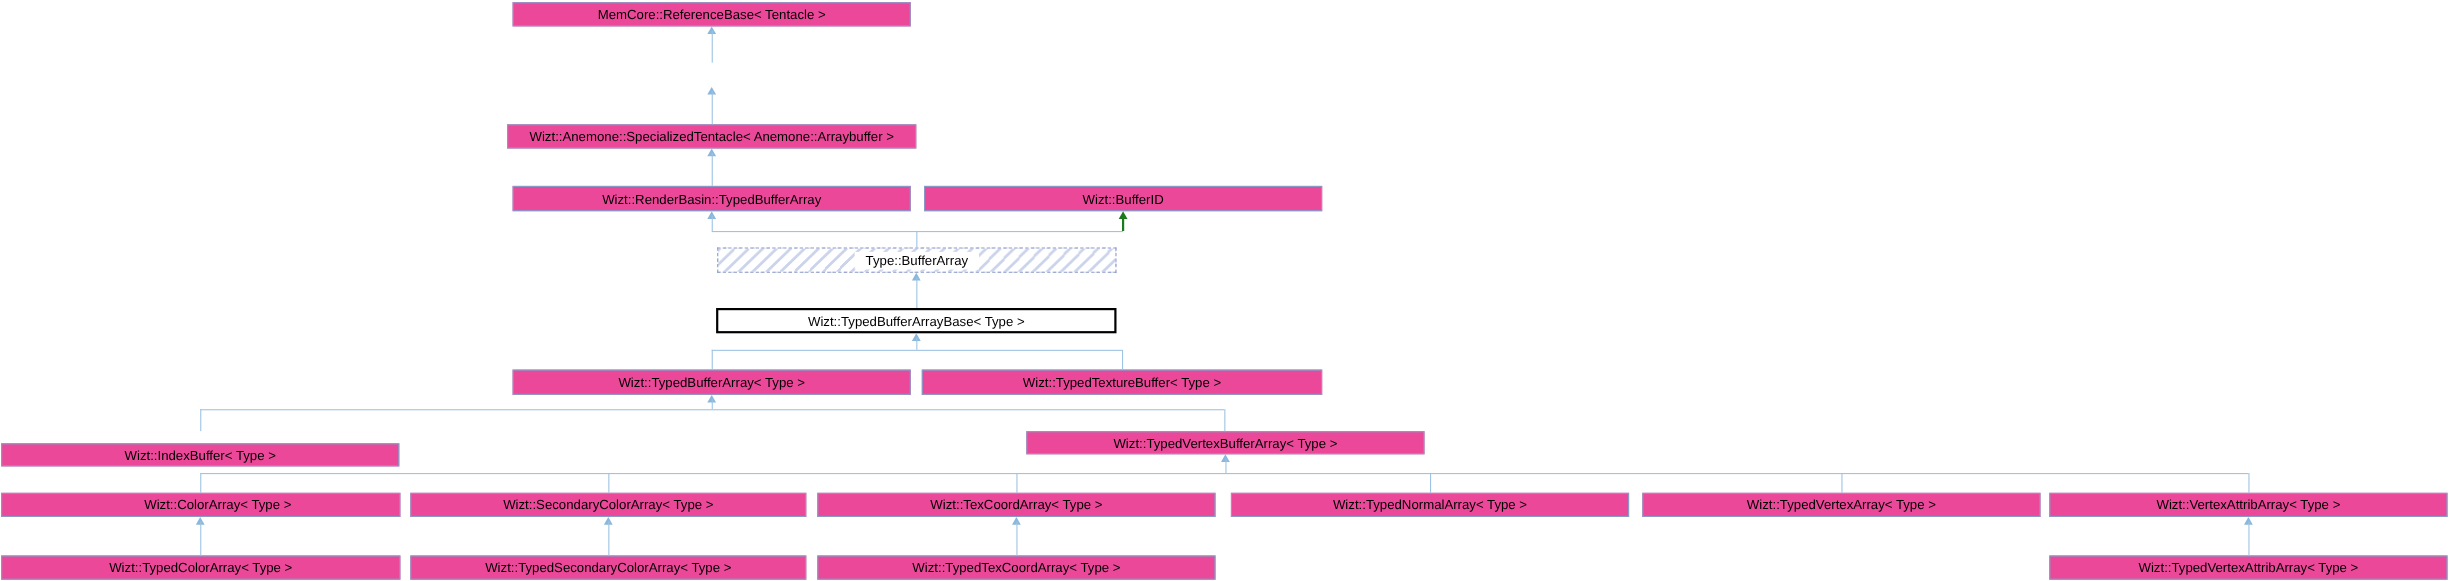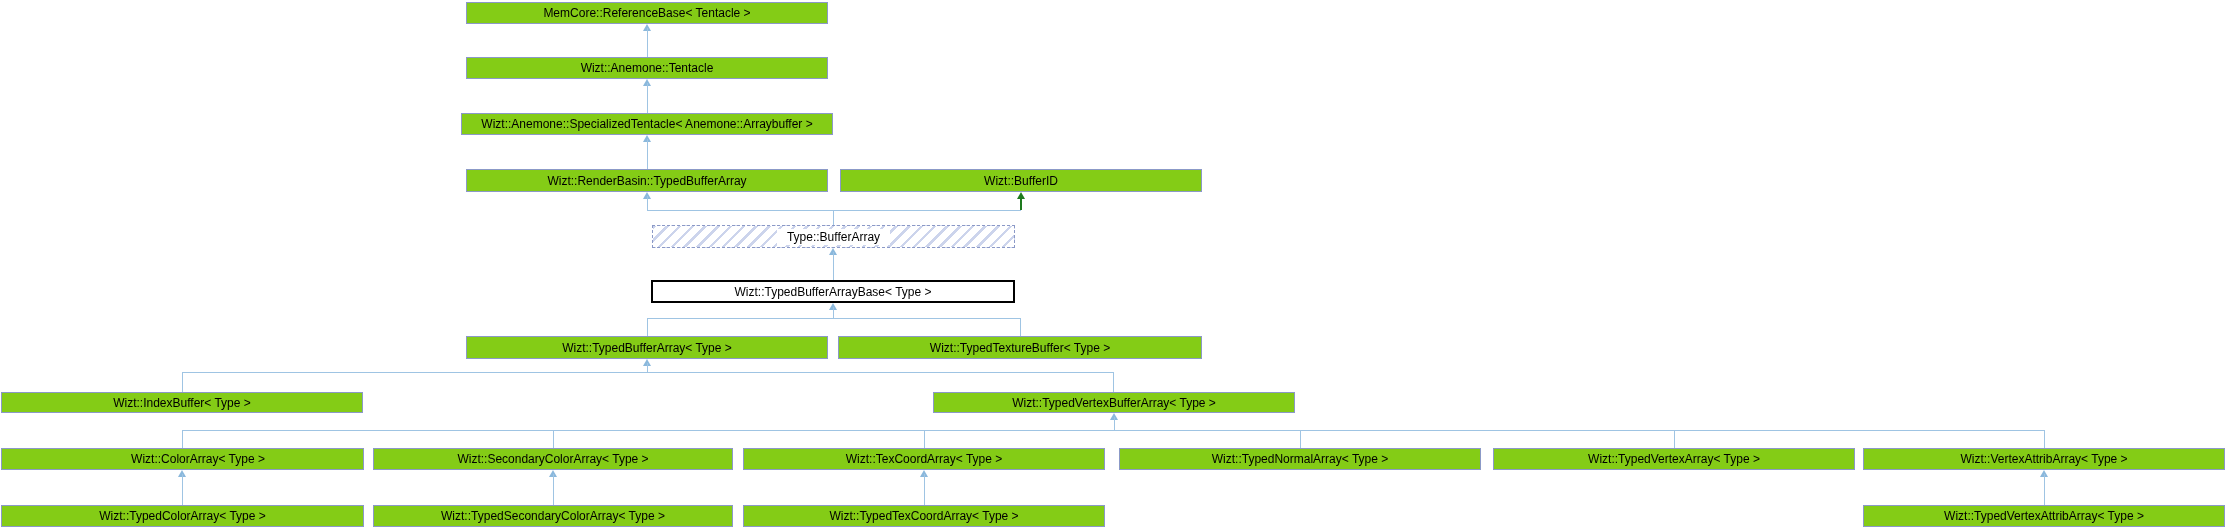--- a/index.html
+++ b/index.html
@@ -8,21 +8,21 @@
     width:2228px;
     height:528px;
     background:#ffffff;
     font-family:"Liberation Sans", sans-serif;
     overflow:hidden;
   }
   .node{
     position:absolute;
     box-sizing:border-box;
     border:1px solid #8b99c7;
-    background:#84cc16;
+    background:#ec4899;
     display:flex;
     align-items:center;
     justify-content:center;
     font-size:12px;
     color:#000000;
     white-space:nowrap;
     cursor:pointer;
   }
   .node .lbl{line-height:1;}
   .node.current{
@@ -49,23 +49,20 @@
   .arrow.green{border-bottom-color:#1e7a1e;}
 </style>
 </head>
 <body>
 
 <div id="canvas">
 
   <div class="node" style="left:466px;top:2px;width:362px;height:22px;">
     <span class="lbl">MemCore::ReferenceBase&lt; Tentacle &gt;</span>
   </div>
-  <div class="node" style="left:466px;top:57px;width:362px;height:22px;">
-    <span class="lbl">Wizt::Anemone::Tentacle</span>
-  </div>
   <div class="node" style="left:461px;top:113px;width:372px;height:22px;">
     <span class="lbl">Wizt::Anemone::SpecializedTentacle&lt; Anemone::Arraybuffer &gt;</span>
   </div>
   <div class="node" style="left:466px;top:169px;width:362px;height:23px;">
     <span class="lbl">Wizt::RenderBasin::TypedBufferArray</span>
   </div>
   <div class="node" style="left:840px;top:169px;width:362px;height:23px;">
     <span class="lbl">Wizt::BufferID</span>
   </div>
   <div class="node hatched" style="left:652px;top:225px;width:363px;height:23px;">
@@ -73,21 +70,21 @@
   </div>
   <div class="node current" style="left:651px;top:280px;width:364px;height:23px;">
     <span class="lbl">Wizt::TypedBufferArrayBase&lt; Type &gt;</span>
   </div>
   <div class="node" style="left:466px;top:336px;width:362px;height:23px;">
     <span class="lbl">Wizt::TypedBufferArray&lt; Type &gt;</span>
   </div>
   <div class="node" style="left:838px;top:336px;width:364px;height:23px;">
     <span class="lbl">Wizt::TypedTextureBuffer&lt; Type &gt;</span>
   </div>
-  <div class="node" style="left:1px;top:392px;width:362px;height:21px;">
+  <div class="node" style="left:1px;top:403px;width:362px;height:21px;">
     <span class="lbl">Wizt::IndexBuffer&lt; Type &gt;</span>
   </div>
   <div class="node" style="left:933px;top:392px;width:362px;height:21px;">
     <span class="lbl">Wizt::TypedVertexBufferArray&lt; Type &gt;</span>
   </div>
   <div class="node" style="left:1px;top:448px;width:363px;height:22px;padding-left:31px;">
     <span class="lbl">Wizt::ColorArray&lt; Type &gt;</span>
   </div>
   <div class="node" style="left:373px;top:448px;width:360px;height:22px;">
     <span class="lbl">Wizt::SecondaryColorArray&lt; Type &gt;</span>

